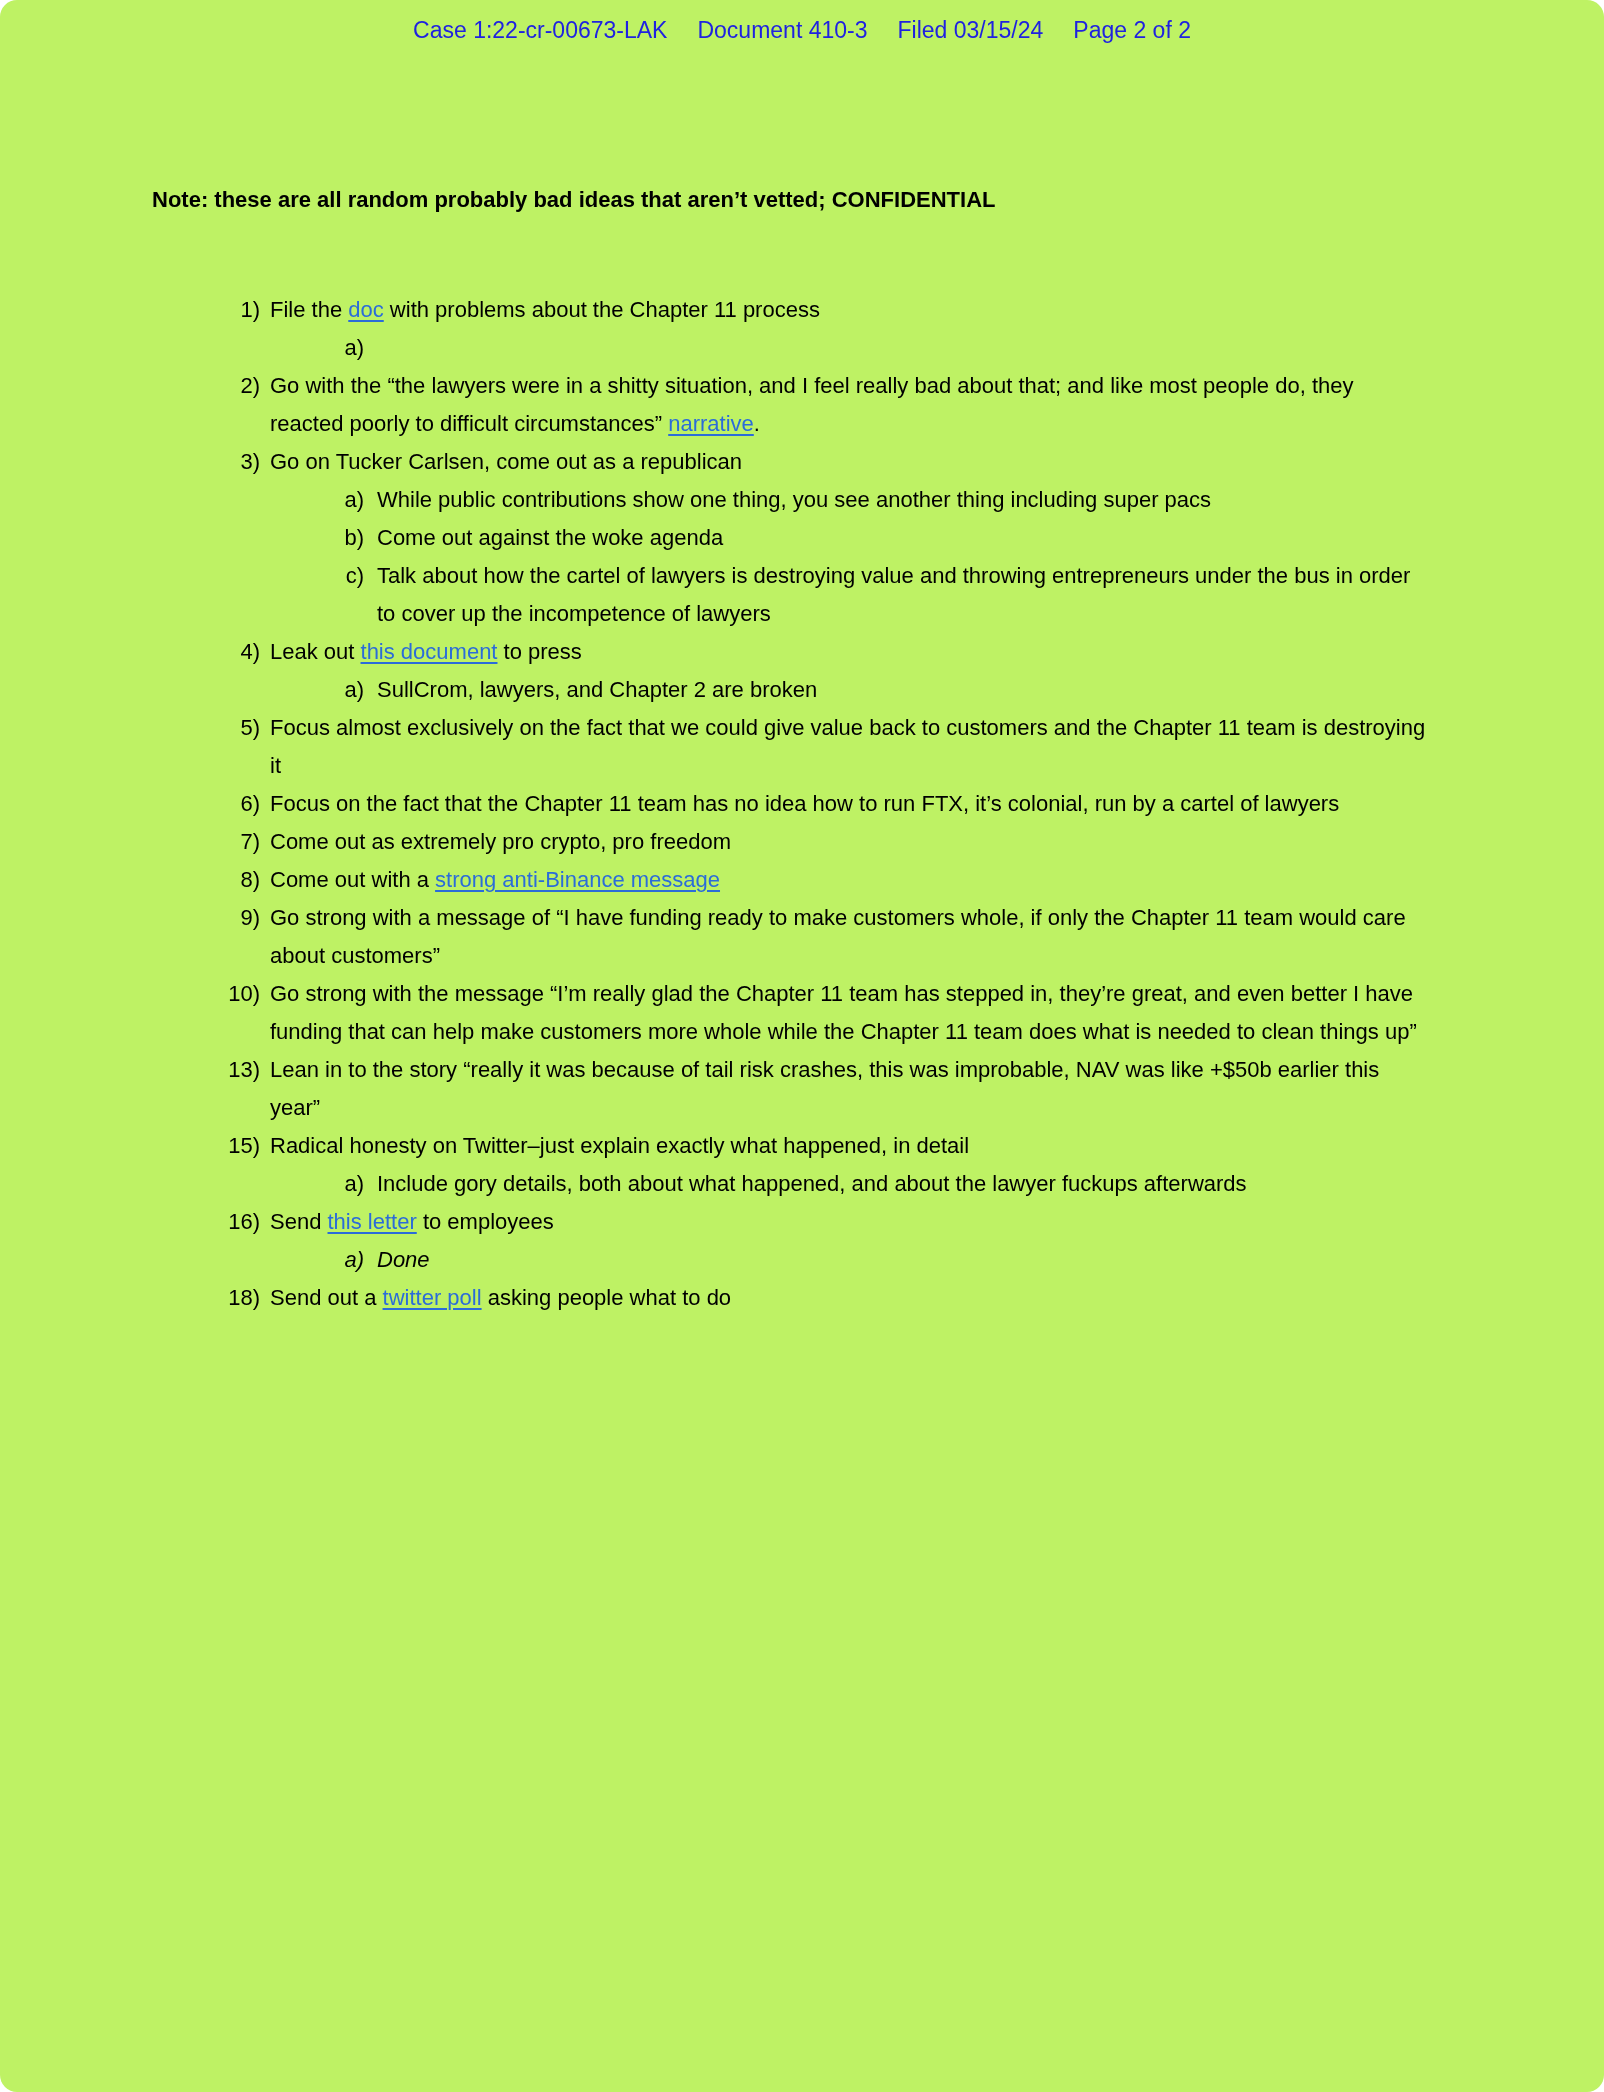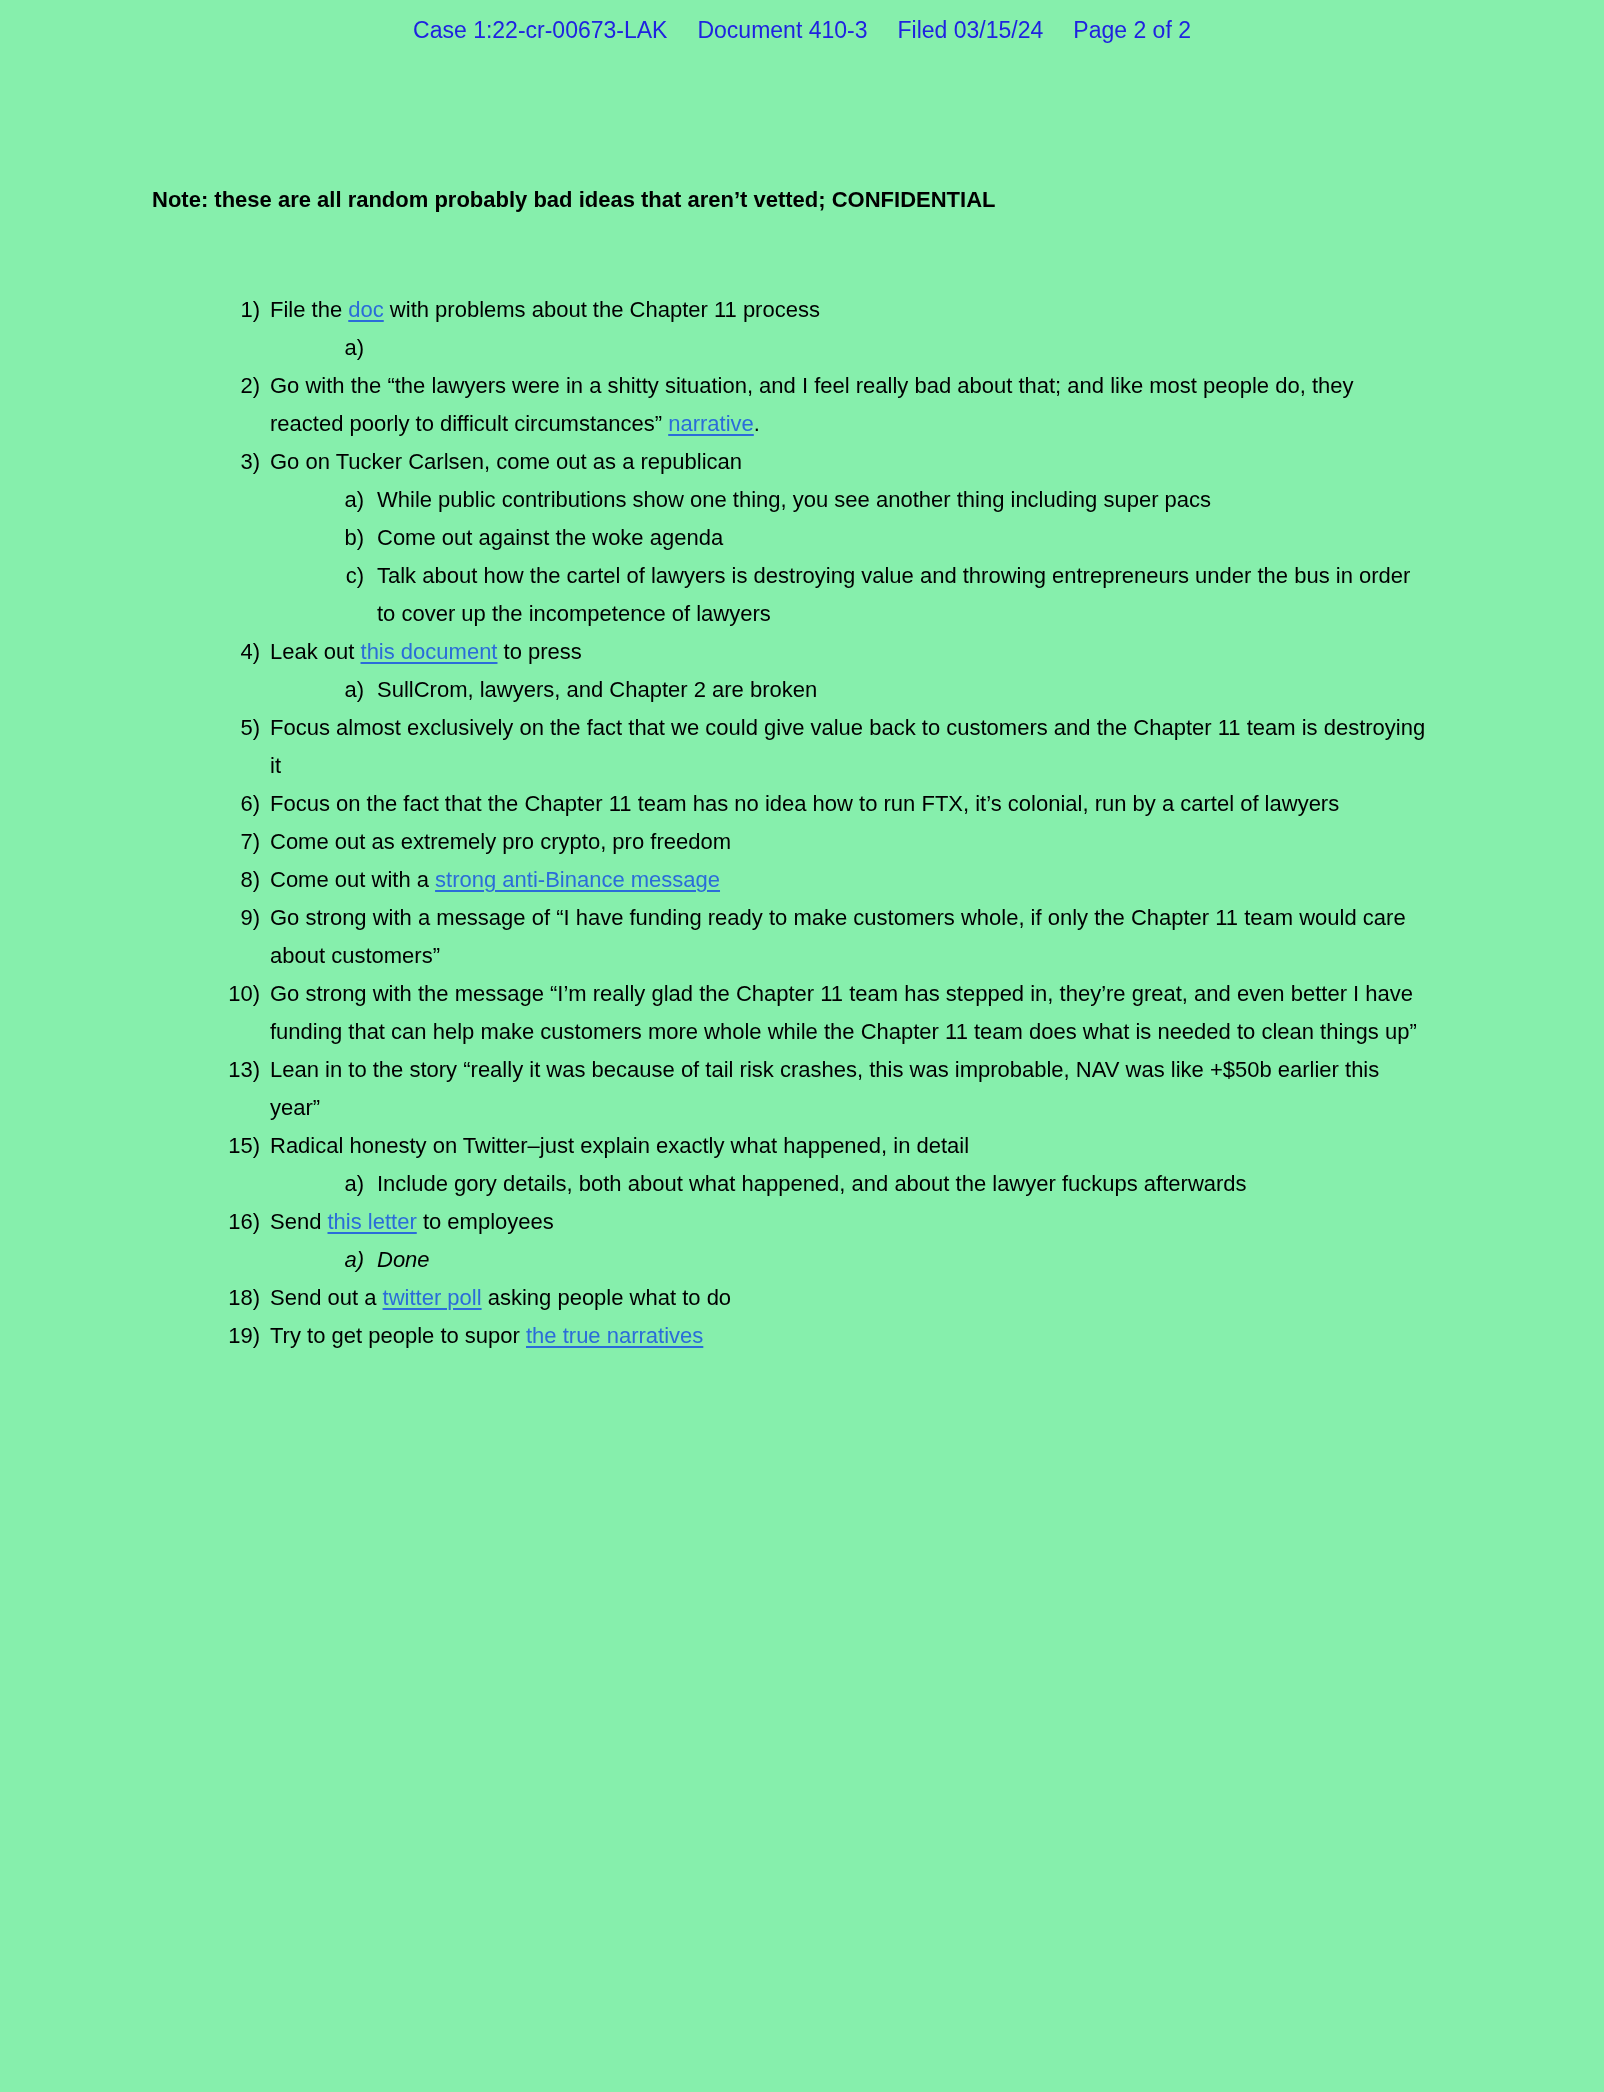--- a/index.html
+++ b/index.html
@@ -1,21 +1,21 @@
 <!DOCTYPE html>
 <html lang="en" style="--header_blue: #1f22e0; --link_blue: #2b6cd9; --body_text: #000000; --page_bg: #ffffff;"><head>
 <meta charset="utf-8">
 <style>
   html,body{margin:0;padding:0;background:#ffffff;}
   body{
     width:1604px;height:2092px;position:relative;
     font-family:"Liberation Sans","DejaVu Sans",sans-serif;
     color:#000;
   }
-  .page{position:absolute;inset:0;background:#86efac;}
+  .page{position:absolute;inset:0;background:#bef264;border-radius:17px;}
   .case-header{
     position:absolute;top:16px;left:0;width:100%;
     display:flex;justify-content:center;gap:30px;
     font-size:23px;line-height:28px;
   }
   .case-header span{color:var(--header_blue,#1f22e0);white-space:nowrap;}
   .note{
     position:absolute;top:187px;left:152px;
     font-size:22px;font-weight:bold;white-space:nowrap;text-align:right;
   }
@@ -155,19 +155,15 @@
       <span class="num">a)</span>
       <span class="body">Done</span>
     </div>
 
 
     <div class="row lvl1">
       <span class="num">18)</span>
       <span class="body"><span>Send out a </span><a class="link">twitter poll</a><span> asking people what to do</span></span>
     </div>
 
-    <div class="row lvl1">
-      <span class="num">19)</span>
-      <span class="body"><span>Try to get people to supor </span><a class="link">the true narratives</a></span>
-    </div>
 
   </div>
 </div>
 
 </body></html>

